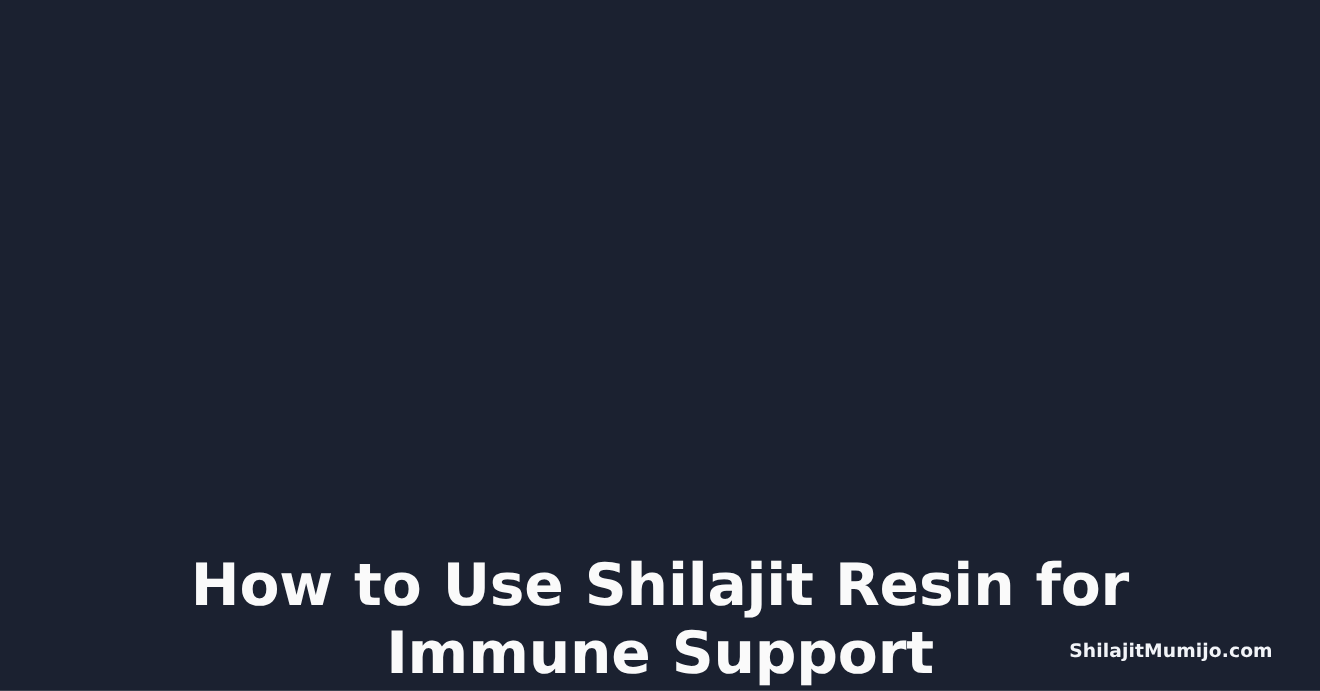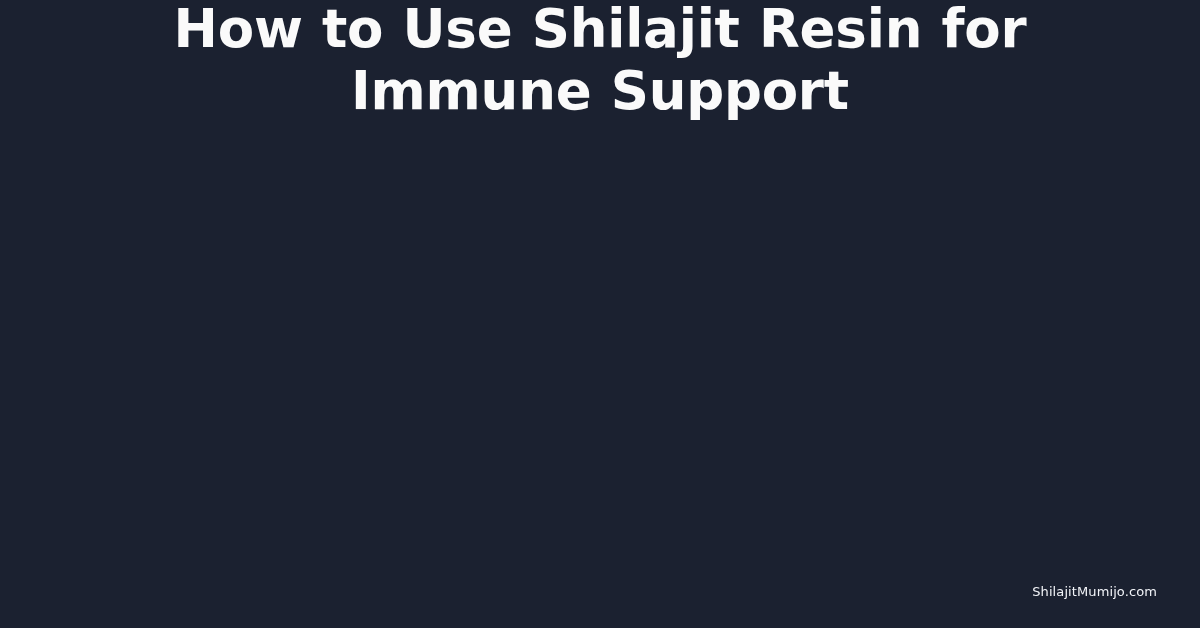--- a/index.html
+++ b/index.html
@@ -24,21 +24,21 @@
     justify-content: center;
   }
 
   .title-block {
     position: absolute;
     left: 0;
     right: 0;
     top: 0;
     bottom: 0;
     display: flex;
-    align-items: flex-start;
+    align-items: flex-end;
     justify-content: center;
     padding: 0 80px;
     box-sizing: border-box;
   }
 
   .card-title {
     margin: 0;
     width: 880px;
     text-align: center;
     color: #fafafa;
@@ -50,23 +50,23 @@
     word-spacing: 1px;
     transform: translateY(-2px);
   }
 
   .watermark {
     position: absolute;
     right: 43px;
     bottom: 26px;
     color: #f2f4f8;
     font-family: "DejaVu Sans", "Liberation Sans", sans-serif;
-    font-size: 13px;
+    font-size: 17px;
     line-height: 20px;
-    font-weight: 400;
+    font-weight: 700;
     letter-spacing: 0.1px;
     white-space: nowrap;
   }
 </style>
 </head>
 <body>
 
 <div id="og-card">
 
   <div class="title-block">

